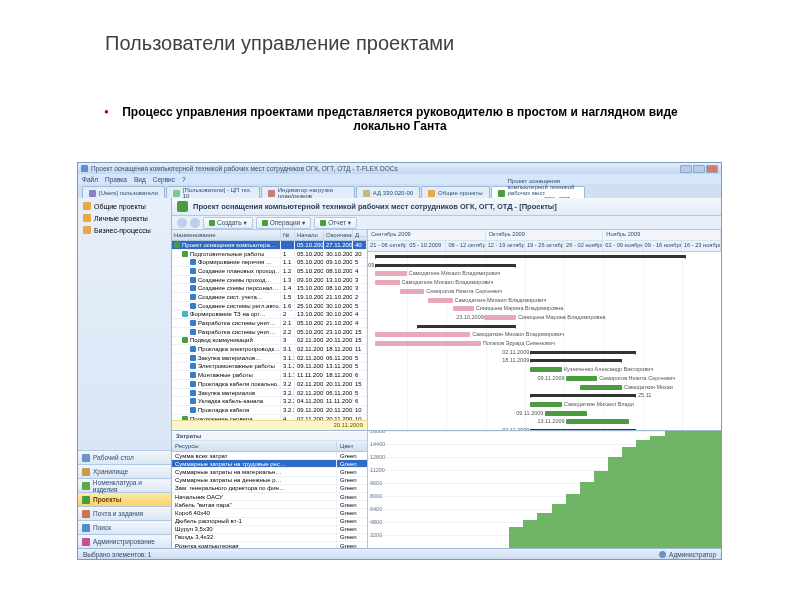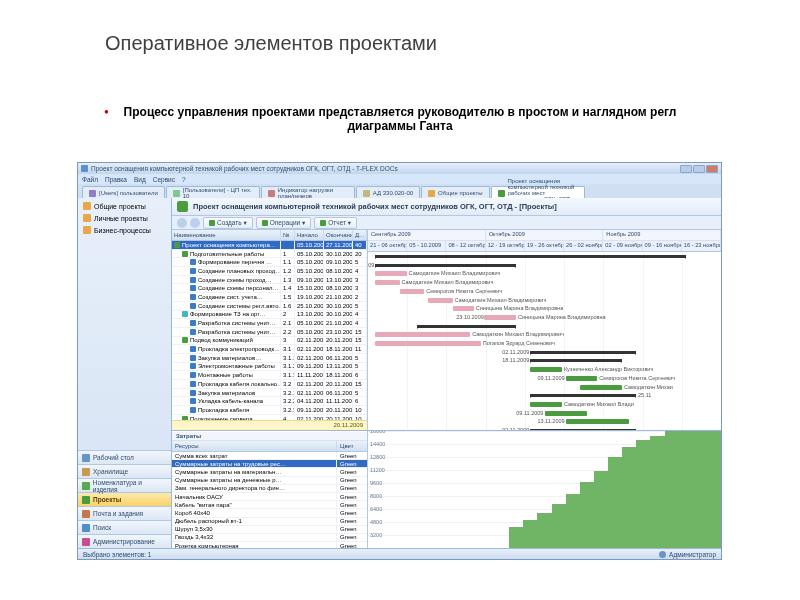--- a/index.html
+++ b/index.html
@@ -79,24 +79,24 @@
   .chart .ygrid { position:absolute; left:0; right:0; border-top:1px solid #eef2f8; font-size:5.5px; color:#6b7b92; }
   .chart .ygrid span { position:absolute; left:2px; top:-4px; }
   .area { position:absolute; bottom:0; background:#57a84b; opacity:.85; }
   .statusbar { height:11px; background:linear-gradient(#e7effa,#cdddf0); border-top:1px solid #9db9d8; display:flex; align-items:center; padding:0 5px; font-size:6.5px; color:#2f4c6f; }
   .statusbar .sr { margin-left:auto; display:flex; align-items:center; gap:3px; }
   .sic { width:7px; height:7px; background:#6a93c8; border-radius:50%; }
 </style>
 </head>
 <body>
 
-<div class="slide-title">Оперативное элементов проектами</div>
+<div class="slide-title">Пользователи управление проектами</div>
 <div class="bullet-wrap">
   <span class="bullet-marker">●</span>
-  <span>Процесс управления проектами представляется руководителю в простом и наглядном регл диаграммы Ганта</span>
+  <span>Процесс управления проектами представляется руководителю в простом и наглядном виде локально Ганта</span>
 </div>
 
 <div class="app">
   <div class="titlebar">
     <span style="width:7px;height:7px;background:#5a8fd1;border-radius:1px;margin-right:3px;"></span>
     <span>Проект оснащения компьютерной техникой рабочих мест сотрудников ОГК, ОГТ, ОТД  -  T-FLEX DOCs</span>
     <div class="wbtns">
       <div class="wbtn"></div>
       <div class="wbtn"></div>
       <div class="wbtn close"></div>

